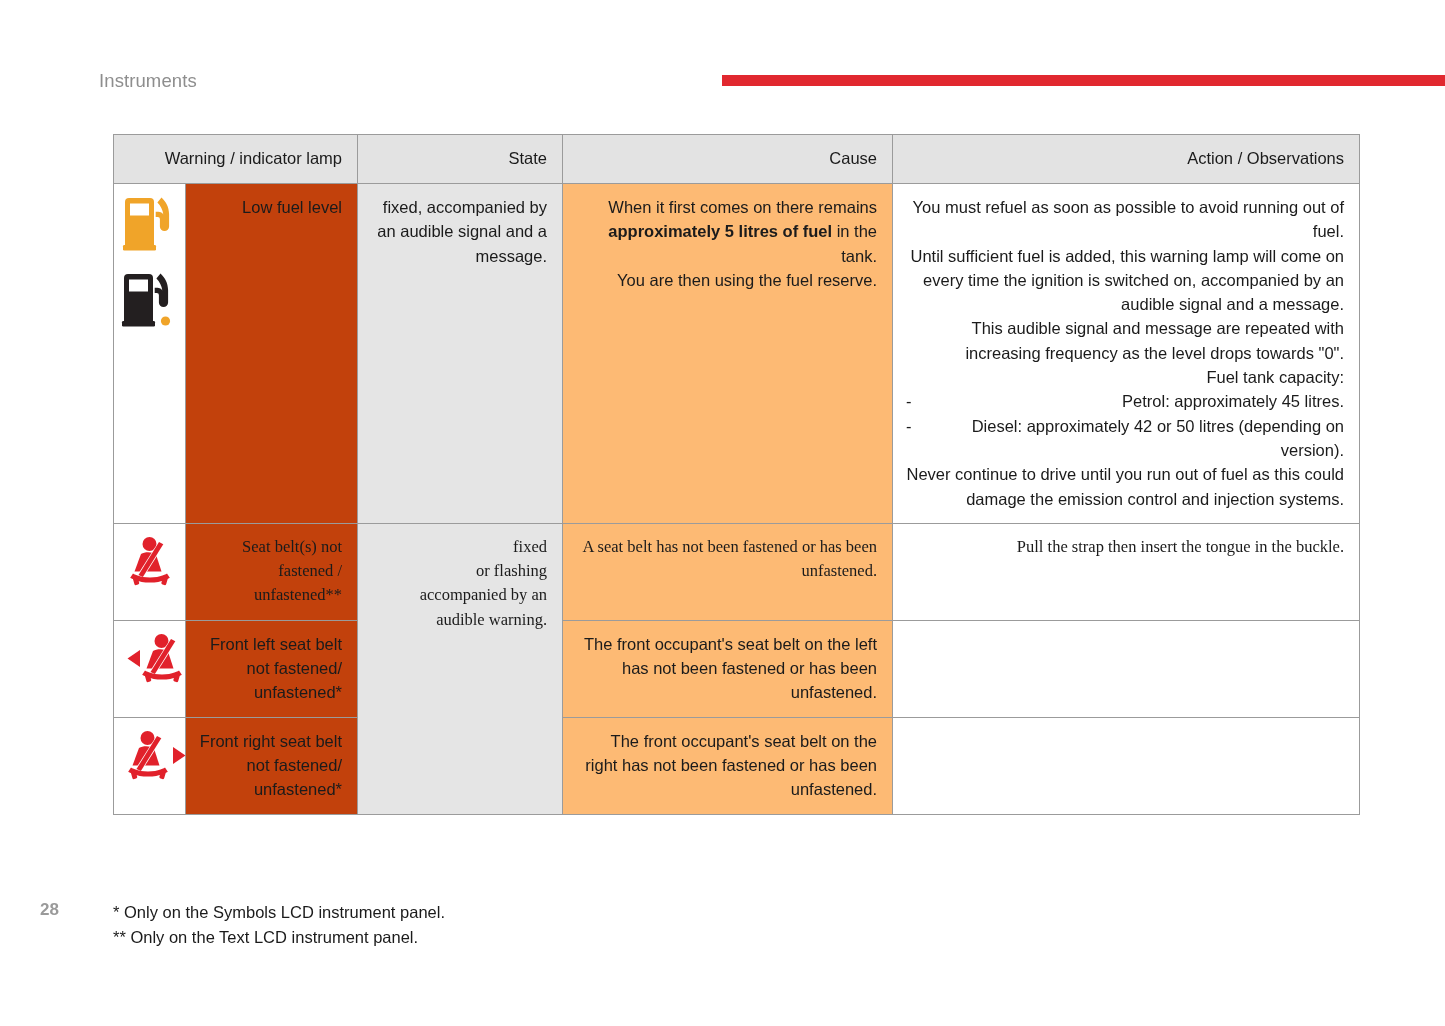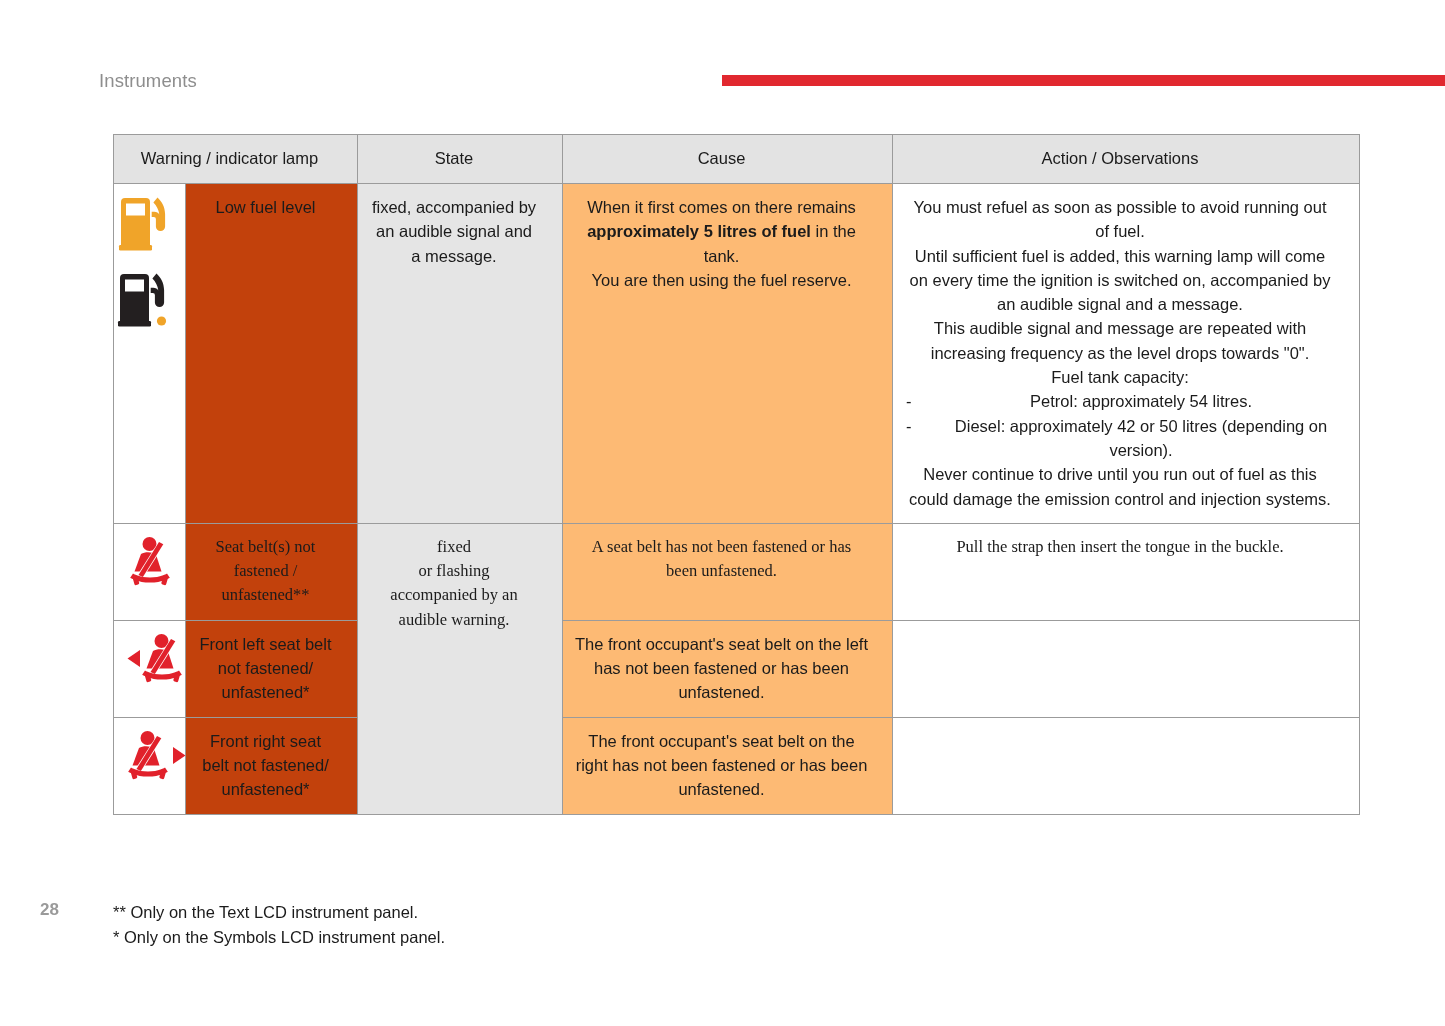--- a/index.html
+++ b/index.html
@@ -35,25 +35,25 @@
     width: 1246px;
   }
   table.warn {
     border-collapse: collapse;
     width: 1246px;
     table-layout: fixed;
   }
   table.warn td, table.warn th {
     border: 1px solid #9b9b9b;
     vertical-align: top;
-    padding: 11px 24px 12px 12px;
+    padding: 11px 15px 12px 12px;
     font-size: 16.5px;
     line-height: 24.3px;
     color: #1b1b1b;
-    text-align: center;
+    text-align: right;
     font-weight: normal;
   }
   thead th {
     background: #e3e3e3;
     font-weight: bold;
     font-size: 16.5px;
     padding-top: 13px;
     padding-bottom: 13px;
     height: 49px;
   }
@@ -180,21 +180,21 @@
           <td class="cause-cell">
             <span>When it first comes on there remains </span><span class="b">approximately 5 litres of fuel</span><span> in the tank.</span><br>
             <span>You are then using the fuel reserve.</span>
           </td>
           <td class="action-cell">
             <div>You must refuel as soon as possible to avoid running out of fuel.</div>
             <div>Until sufficient fuel is added, this warning lamp will come on every time the ignition is switched on, accompanied by an audible signal and a message.</div>
             <div>This audible signal and message are repeated with increasing frequency as the level drops towards "0".</div>
             <div>Fuel tank capacity:</div>
             <ul class="dashlist">
-              <li><span class="dash">-</span><span>Petrol: approximately 54 litres.</span></li>
+              <li><span class="dash">-</span><span>Petrol: approximately 45 litres.</span></li>
               <li><span class="dash">-</span><span>Diesel: approximately 42 or 50 litres (depending on version).</span></li>
             </ul>
             <div>Never continue to drive until you run out of fuel as this could damage the emission control and injection systems.</div>
           </td>
         </tr>
 
         <tr class="thick-top">
           <td class="lamp-cell">
             <span class="ico">
               <svg width="50" height="52" viewBox="0 0 50 52" aria-hidden="true">
@@ -268,19 +268,19 @@
           <td class="name-cell">Front right seat belt not fastened/ unfastened*</td>
           <td class="cause-cell">The front occupant's seat belt on the right has not been fastened or has been unfastened.</td>
           <td class="action-cell"></td>
         </tr>
 
       </tbody>
     </table>
   </div>
 
   <div class="footnotes">
+    <div>* Only on the Symbols LCD instrument panel.</div>
     <div>** Only on the Text LCD instrument panel.</div>
-    <div>* Only on the Symbols LCD instrument panel.</div>
   </div>
 
   <div class="page-num">28</div>
 
 </div>
 
 </body></html>

